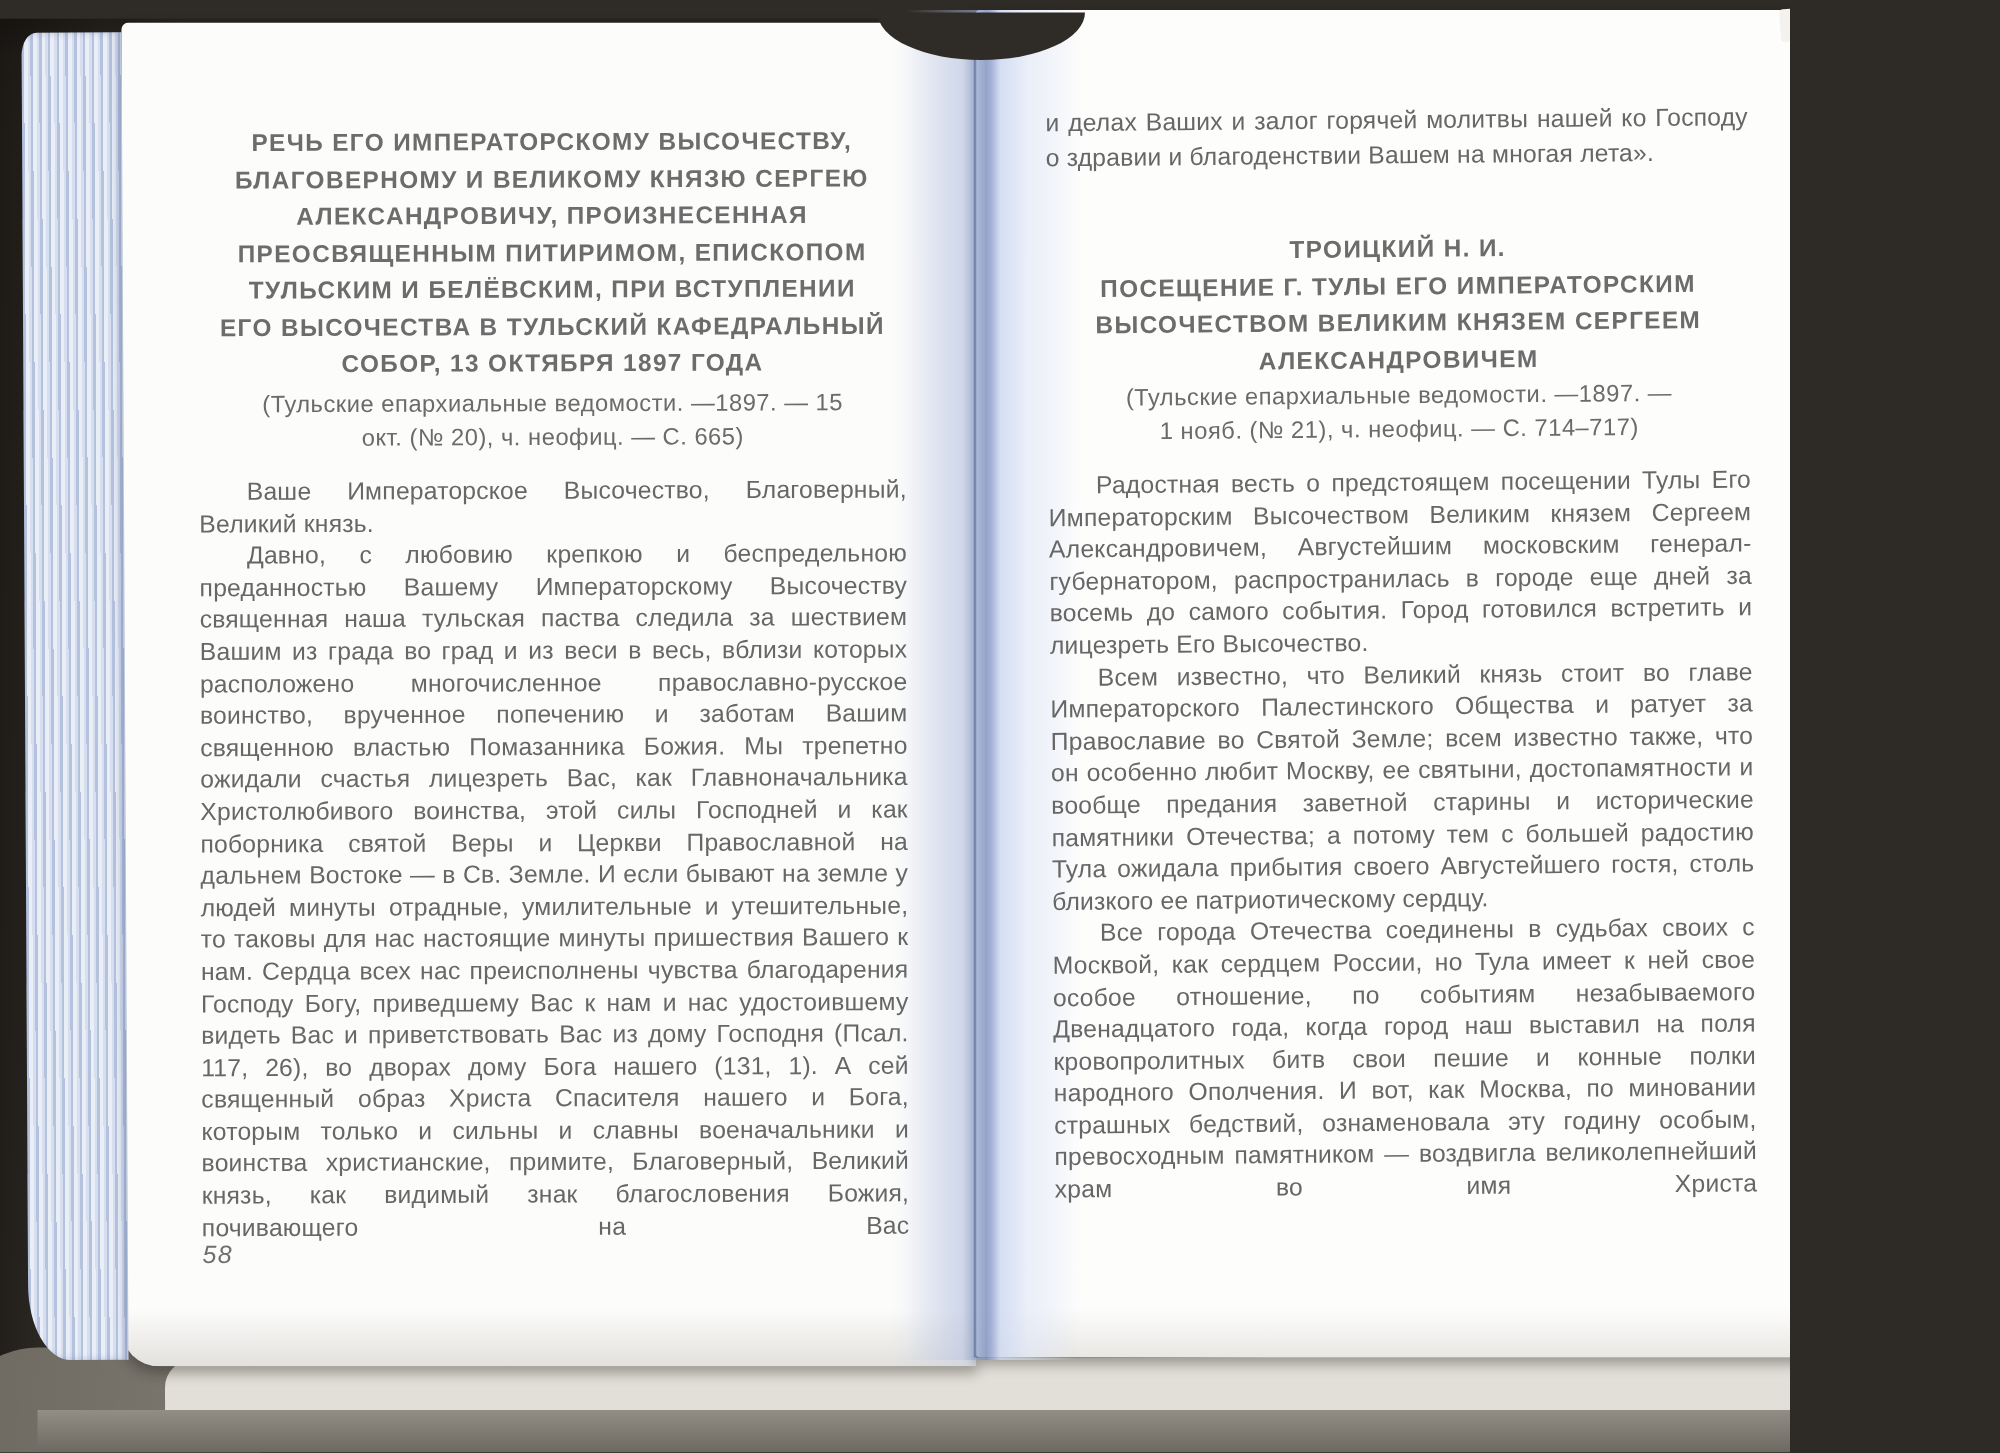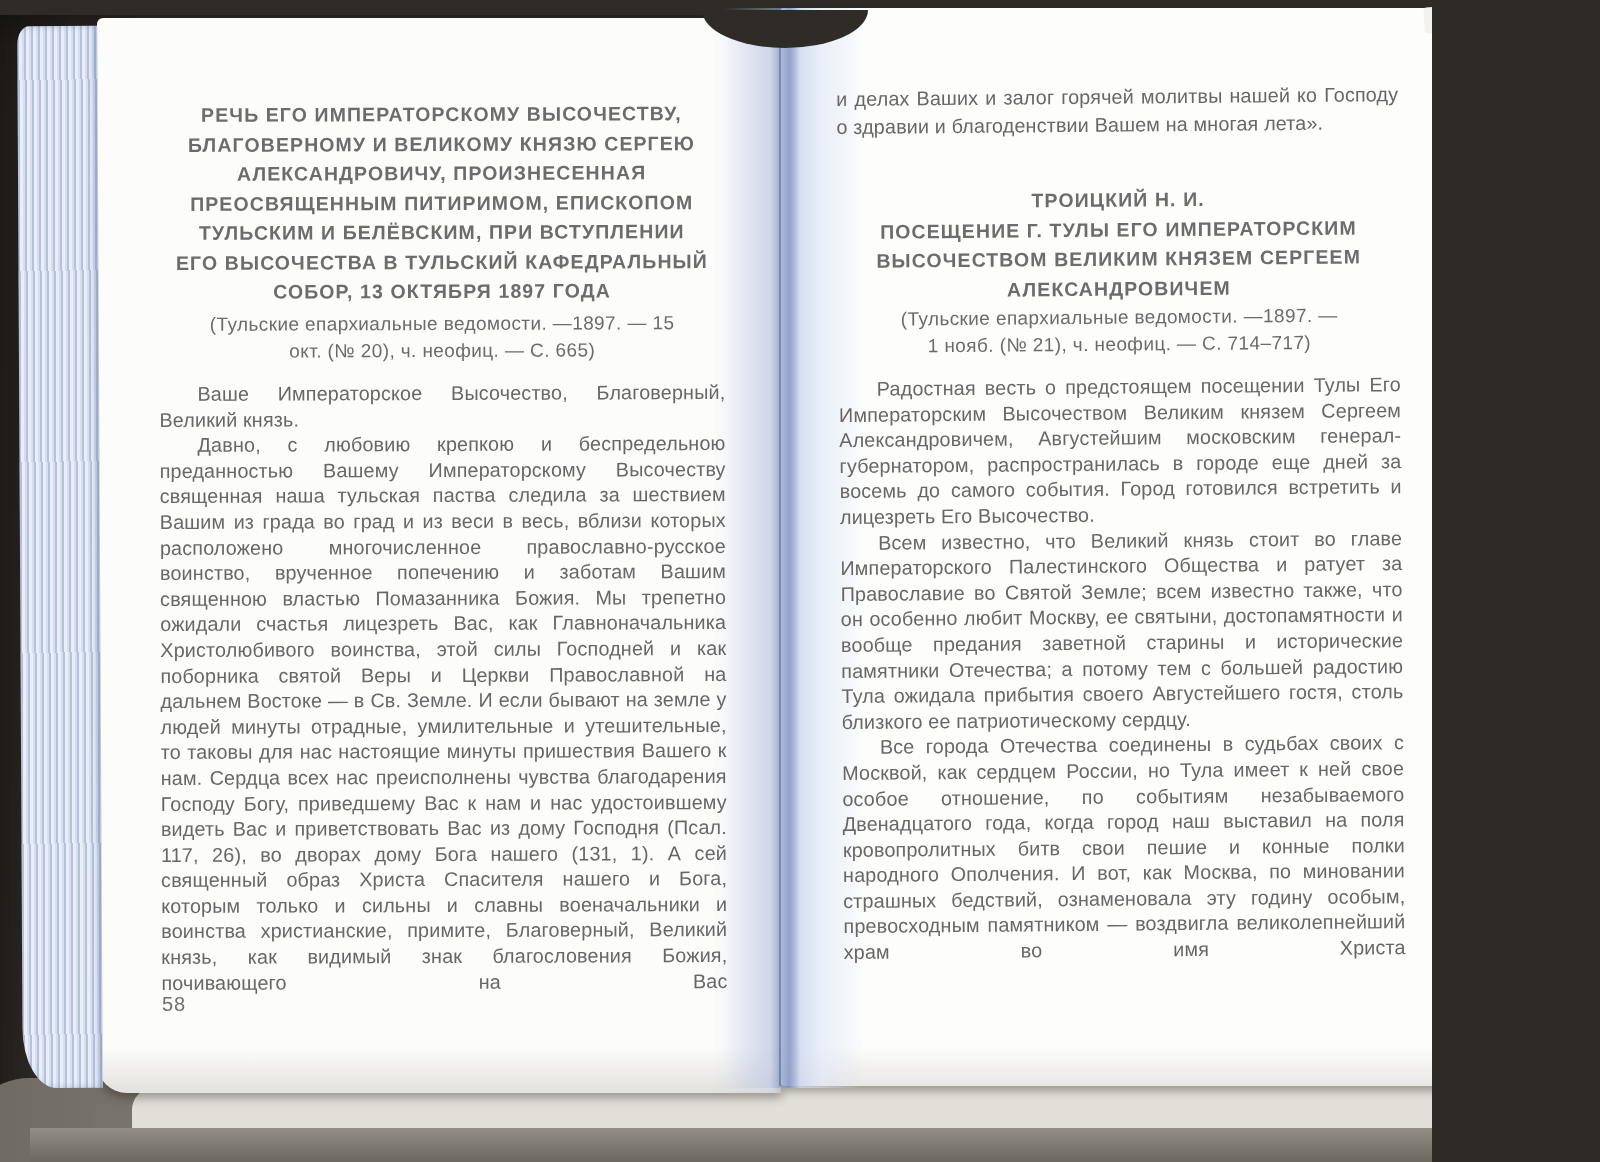--- a/index.html
+++ b/index.html
@@ -86,21 +86,21 @@
 
   .l-heading{top:100px;}
   .l-source{top:310px;}
   .l-body{top:381px;}
   .r-cont{top:86px;}
   .r-heading{top:188px;}
   .r-source{top:306px;}
   .r-body{top:377px;}
 
   .pagenum{position:absolute;font-size:20px;color:#6f6f6f;letter-spacing:1px;}
-  .pnum-left{left:162px;top:993px;}
+  .pnum-left{left:162px;top:993px;font-style:italic;}
   .pnum-right{left:1444px;top:974px;text-align:right;}
 </style>
 </head>
 <body>
 
 <div class="scene">
 
   <div class="vignette-left"></div>
   <div class="vignette-top"></div>
 

